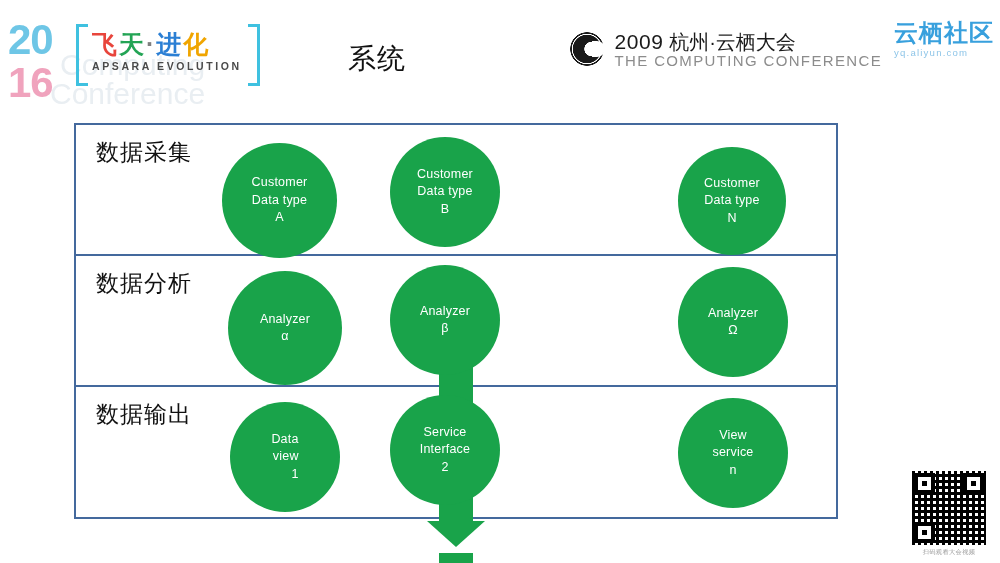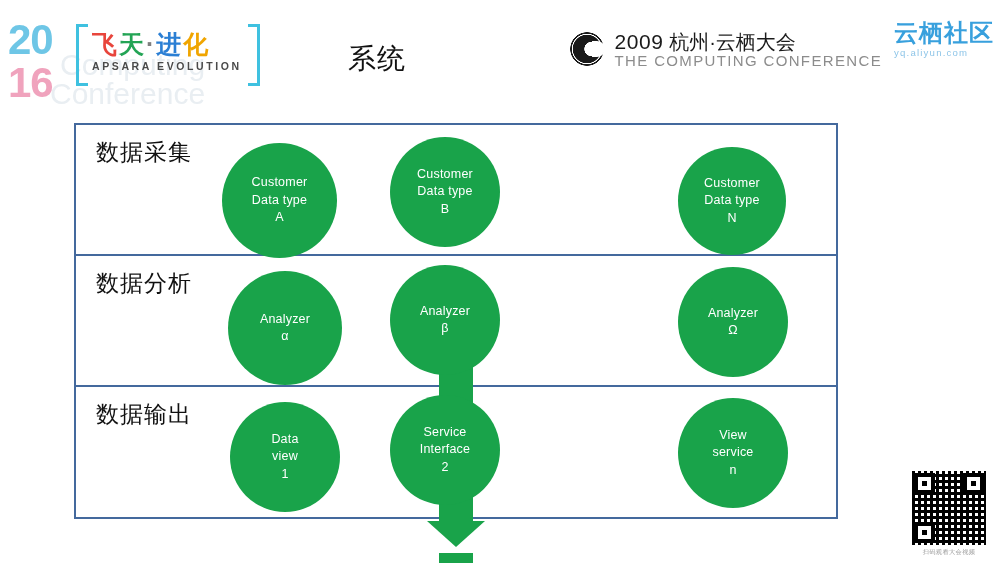--- a/index.html
+++ b/index.html
@@ -359,21 +359,21 @@
     <div class="node" style="left:154px;top:148px;width:114px;height:114px;">Analyzer
 α</div>
     <div class="node" style="left:316px;top:142px;width:110px;height:110px;">Analyzer
 β</div>
     <div class="node" style="left:604px;top:144px;width:110px;height:110px;">Analyzer
 Ω</div>
 
     <div class="band" id="band-2">
       <div class="band-label">数据输出</div>
     </div>
-    <div class="node" style="left:156px;top:279px;width:110px;height:110px;">Data
+    <div class="node" style="left:156px;top:279px;width:110px;height:110px;text-align:right;">Data
 view
 1</div>
     <div class="node" style="left:316px;top:272px;width:110px;height:110px;">Service
 Interface
 2</div>
     <div class="node" style="left:604px;top:275px;width:110px;height:110px;">View
 service
 n</div>
   </div>
 

